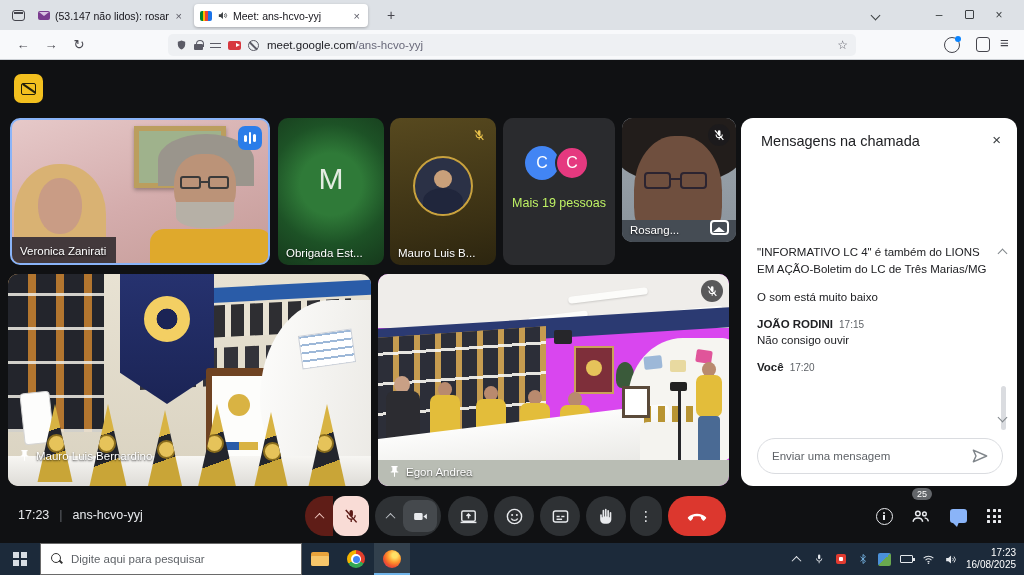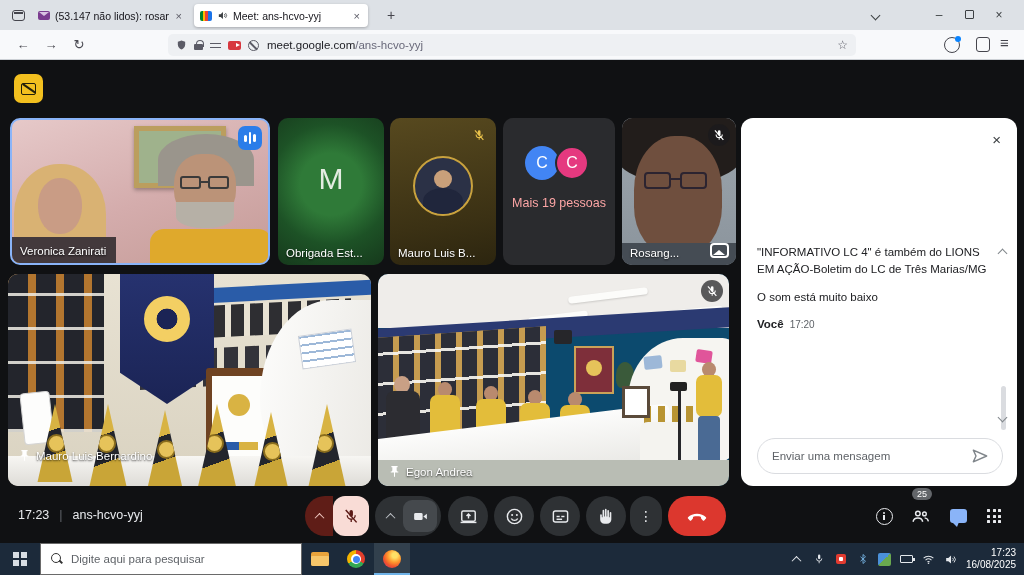--- a/index.html
+++ b/index.html
@@ -90,24 +90,24 @@
   .t3-av{left:23px;top:38px;width:60px;height:60px;border-radius:50%;background:#2b3146;border:2px solid #c9a23e;overflow:hidden;}
   .t3-av::before{content:"";position:absolute;left:19px;top:12px;width:18px;height:18px;background:#c9a07a;border-radius:50%;}
   .t3-av::after{content:"";position:absolute;left:8px;top:30px;width:40px;height:26px;background:#20263c;border-radius:50% 50% 0 0;}
   .t3 .micoff-chip{color:#e8c14b;}
 
   
   .t4{left:503px;top:58px;width:112px;height:147px;background:#2a2b2e;}
   .t4-c{position:absolute;top:28px;width:34px;height:34px;border-radius:50%;color:#fff;font-size:16px;display:flex;align-items:center;justify-content:center;}
   .t4-c.blue{left:22px;background:#4285f4;}
   .t4-c.pink{left:52px;background:#e5397f;border:2px solid #2a2b2e;}
-  .t4-label{position:absolute;left:0;right:0;top:78px;text-align:center;color:#fca5a5;font-size:12.5px;}
-
-  
-  .t5{left:622px;top:58px;width:114px;height:147px;background:linear-gradient(180deg,#97a0a8 0 30%,#8b949c);}
+  .t4-label{position:absolute;left:0;right:0;top:78px;text-align:center;color:#bef264;font-size:12.5px;}
+
+  
+  .t5{left:622px;top:58px;width:114px;height:124px;background:linear-gradient(180deg,#97a0a8 0 30%,#8b949c);}
   .t5-hair{left:-8px;top:-14px;width:130px;height:78px;background:#221d1b;border-radius:50% 50% 40% 40%;}
   .t5-face{left:12px;top:18px;width:88px;height:118px;background:#6f4f3e;border-radius:46% 46% 40% 40%;}
   .t5-gl{top:54px;width:27px;height:17px;border:2px solid #2c2430;border-radius:4px;}
   .t5-gl.l{left:22px;}.t5-gl.r{left:58px;}
   .t5-bridge{left:47px;top:60px;width:13px;height:2px;background:#2c2430;}
   .t5-shoulders{left:0;bottom:0;width:114px;height:22px;background:#454c54;}
   .pipic{position:absolute;right:7px;bottom:7px;width:19px;height:15px;border:2px solid #fff;border-radius:4px;z-index:9;}
   .pipic::after{content:"";position:absolute;left:1px;bottom:1px;border-left:6px solid transparent;border-right:6px solid transparent;border-bottom:5px solid #fff;}
 
   
@@ -123,21 +123,21 @@
   .t6-poster::before{content:"";position:absolute;left:16px;top:18px;width:22px;height:22px;border-radius:50%;background:#d9b343;}
   .t6-poster::after{content:"";position:absolute;left:8px;bottom:6px;width:38px;height:8px;background:linear-gradient(90deg,#2a5ca8 0 50%,#d9b343 50%);}
   .t6-drape{left:252px;top:26px;width:130px;height:180px;background:linear-gradient(100deg,#fdfdfc,#e9e7e2);border-radius:55% 8% 8% 45%;}
   .t6-note{left:292px;top:58px;width:54px;height:34px;background:#fff;border:1px solid #c9cdd4;transform:rotate(-8deg);background-image:repeating-linear-gradient(0deg,transparent 0 6px,#9db8d8 6px 8px);}
   .t6-table{left:0;bottom:0;width:363px;height:30px;background:linear-gradient(#f7f6f3,#dedcd7);}
   .troph{position:absolute;bottom:4px;width:38px;height:78px;clip-path:polygon(50% 0,96% 100%,4% 100%);background:linear-gradient(160deg,#d8b343 0 35%,#23252c 35% 62%,#c9a537 62%);}
   .troph::after{content:"";position:absolute;left:11px;top:30px;width:15px;height:15px;border-radius:50%;background:#e6c35a;border:2px solid #8a6d1d;}
   .t6-flag{left:14px;top:118px;width:30px;height:52px;background:#fdfdfc;border-radius:4px;transform:rotate(-6deg);border:1px solid #d4d4d4;}
 
   
-  .t7{left:378px;top:214px;width:351px;height:212px;background:#0c4a6e;}
+  .t7{left:378px;top:214px;width:351px;height:212px;background:#d946ef;}
   .t7-ceil{left:0;top:0;width:351px;height:54px;background:#efedea;}
   .t7-light{position:absolute;height:7px;border-radius:4px;background:#fcfcfa;box-shadow:0 1px 2px rgba(0,0,0,.15);}
   .t7-navy{left:0;top:44px;width:351px;height:20px;background:#2b3a72;transform:skewY(-3.5deg);}
   .t7-board{left:0;top:58px;width:168px;height:108px;background-color:#c69c50;background-image:repeating-linear-gradient(0deg,rgba(250,248,242,.9) 0 3px,transparent 3px 30px),repeating-linear-gradient(90deg,#2c2e38 0 15px,#c69c50 15px 21px);transform:skewY(-4deg);}
   .t7-spk{left:176px;top:56px;width:18px;height:14px;background:#26262a;border-radius:2px;}
   .t7-ban{left:196px;top:72px;width:40px;height:48px;background:#7e2f3a;border:2px solid #caa258;}
   .t7-ban::after{content:"";position:absolute;left:10px;top:12px;width:16px;height:16px;border-radius:50%;background:#e6c35a;}
   .t7-plant{left:238px;top:88px;width:18px;height:26px;background:#3a5a3a;border-radius:50% 50% 30% 30%;}
   .t7-drape{left:250px;top:64px;width:110px;height:125px;background:#f6f5f1;border-radius:50% 14% 20% 45%;}
   .t7-note{position:absolute;border-radius:2px;}
@@ -512,28 +512,33 @@
         </div>
       <div class="tlabel" style="bottom:8px;left:10px;">
         <svg class="pin" viewBox="0 0 24 24">
             <use href="#pin"></use>
           </svg>
         <span>Egon Andrea</span>
       </div>
     </div>
 
     <div class="abs chat">
+      <div class="abs chat-title">Mensagens na chamada</div>
       <div class="abs chat-close">×</div>
 
       <div class="abs msgs">
         <div class="msg first">
           <div class="msg-text">"INFORMATIVO LC 4" é também do LIONS EM AÇÃO-Boletim do LC de Três Marias/MG</div>
         </div>
         <div class="msg">
           <div class="msg-text">O som está muito baixo</div>
+        </div>
+        <div class="msg">
+          <div class="msg-author"><span>JOÃO RODINI</span><span class="msg-time">17:15</span></div>
+          <div class="msg-text">Não consigo ouvir</div>
         </div>
         <div class="msg">
           <div class="msg-author"><span>Você</span><span class="msg-time">17:20</span></div>
         </div>
       </div>
 
       <div class="abs sb-up">
           <span class="sb-chev"></span>
         </div>
       <div class="abs sb-thumb"></div>

